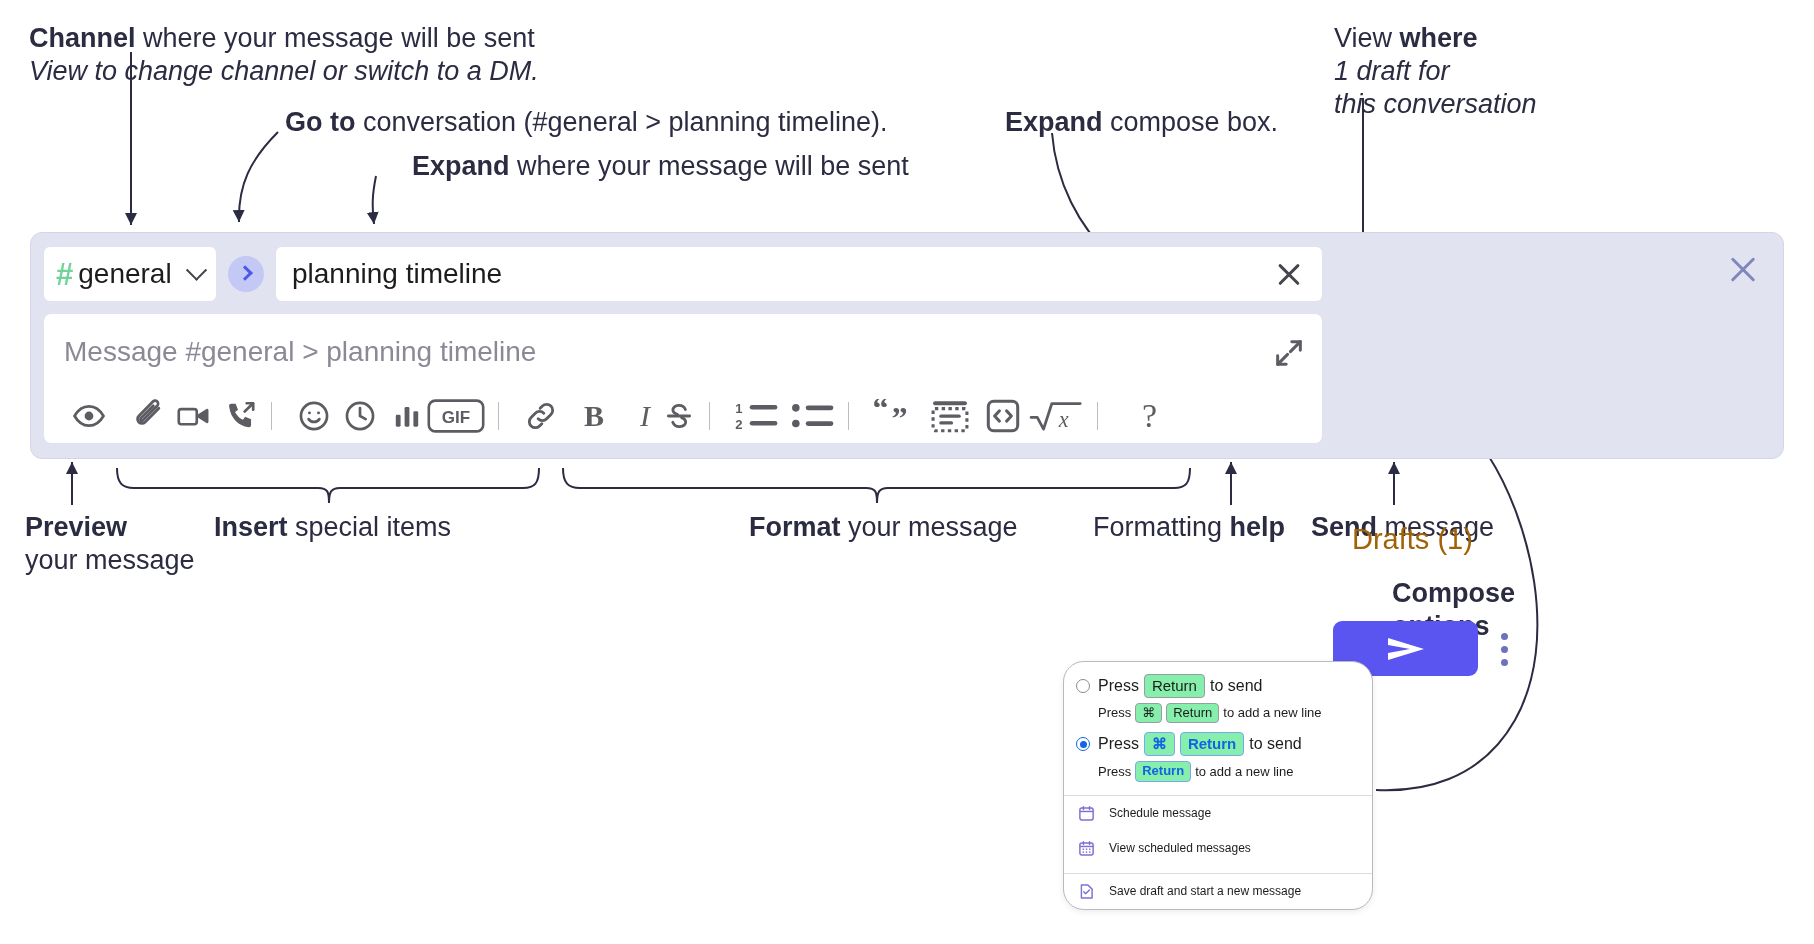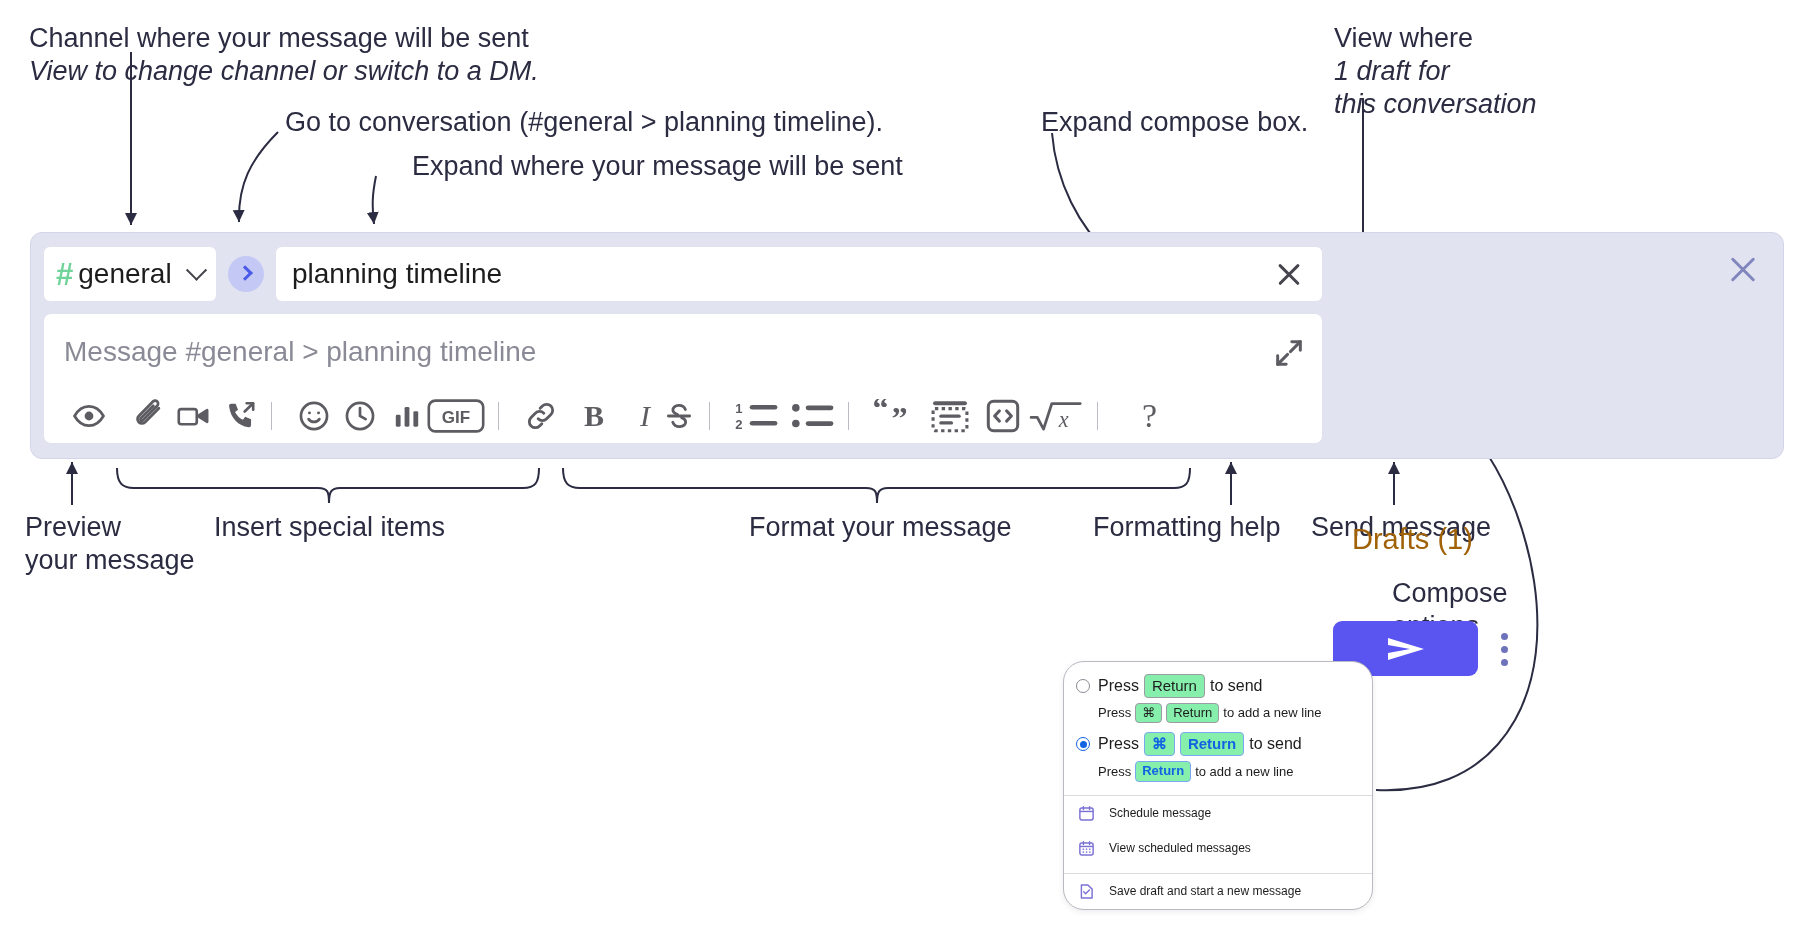--- a/index.html
+++ b/index.html
@@ -5,21 +5,21 @@
   * { box-sizing: border-box; }
   html, body { margin:0; padding:0; }
   body {
     width:1814px; height:944px; position:relative; background:#ffffff;
     font-family:"Liberation Sans", sans-serif; color:#2b2b40;
     overflow:hidden;
   }
 
   
   .anno { position:absolute; color:#2b2b42; font-size:27px; line-height:1.22; white-space:nowrap; }
-  .anno b { font-weight:400;margin-top:40px; }
+  .anno b { font-weight:700;margin-top:40px; }
   .anno i { font-style:italic; }
 
   
   #overlay { position:absolute; left:0; top:0; width:1814px; height:944px; pointer-events:none; }
 
   
   #compose-panel {
     position:absolute; left:30px; top:232px; width:1754px; height:227px;
     background:#e2e3f1; border:1px solid #d3d5e8; border-radius:12px;
   }
@@ -155,21 +155,21 @@
 </div>
 
 <div class="anno" style="left:285px; top:106px;">
   <b>Go to</b><span> conversation (#general &gt; planning timeline).</span>
 </div>
 
 <div class="anno" style="left:412px; top:150px;">
   <b>Expand</b><span> where your message will be sent</span>
 </div>
 
-<div class="anno" style="left:1041px; top:106px;">
+<div class="anno" style="left:1005px; top:106px;">
   <b>Expand</b><span> compose box.</span>
 </div>
 
 <div class="anno" style="left:1334px; top:22px;">
   <div><span>View </span><b>where</b></div>
   <div><i>1 draft for</i></div>
   <div><i>this conversation</i></div>
 </div>
 
 <div class="anno" style="left:25px; top:511px;">

